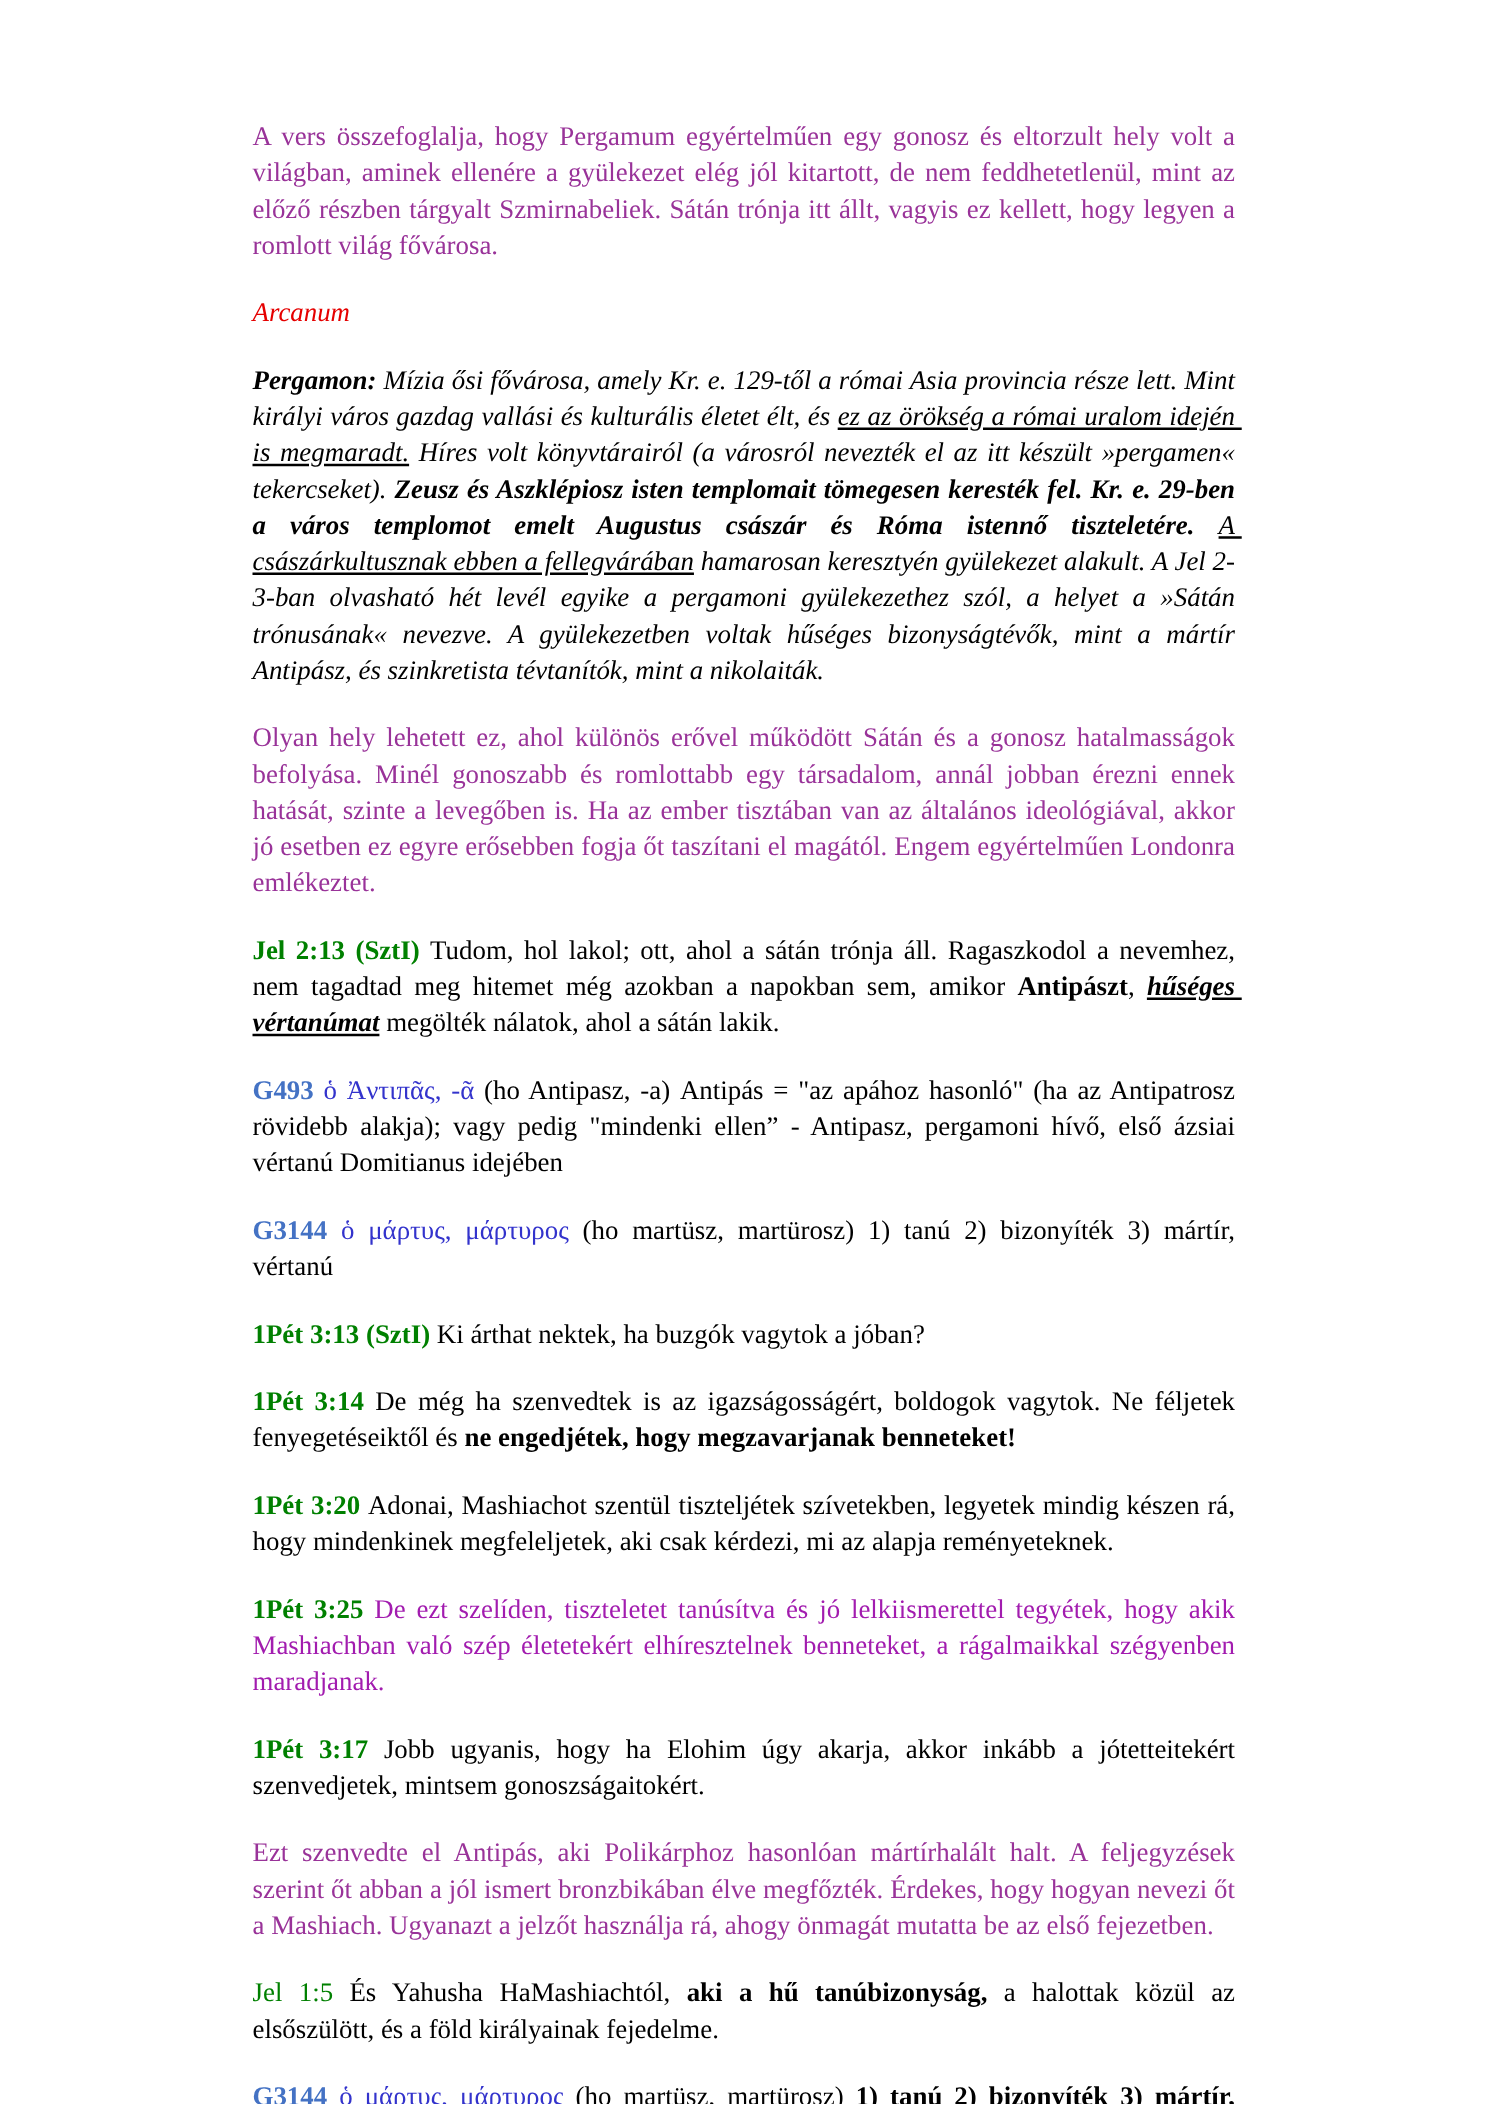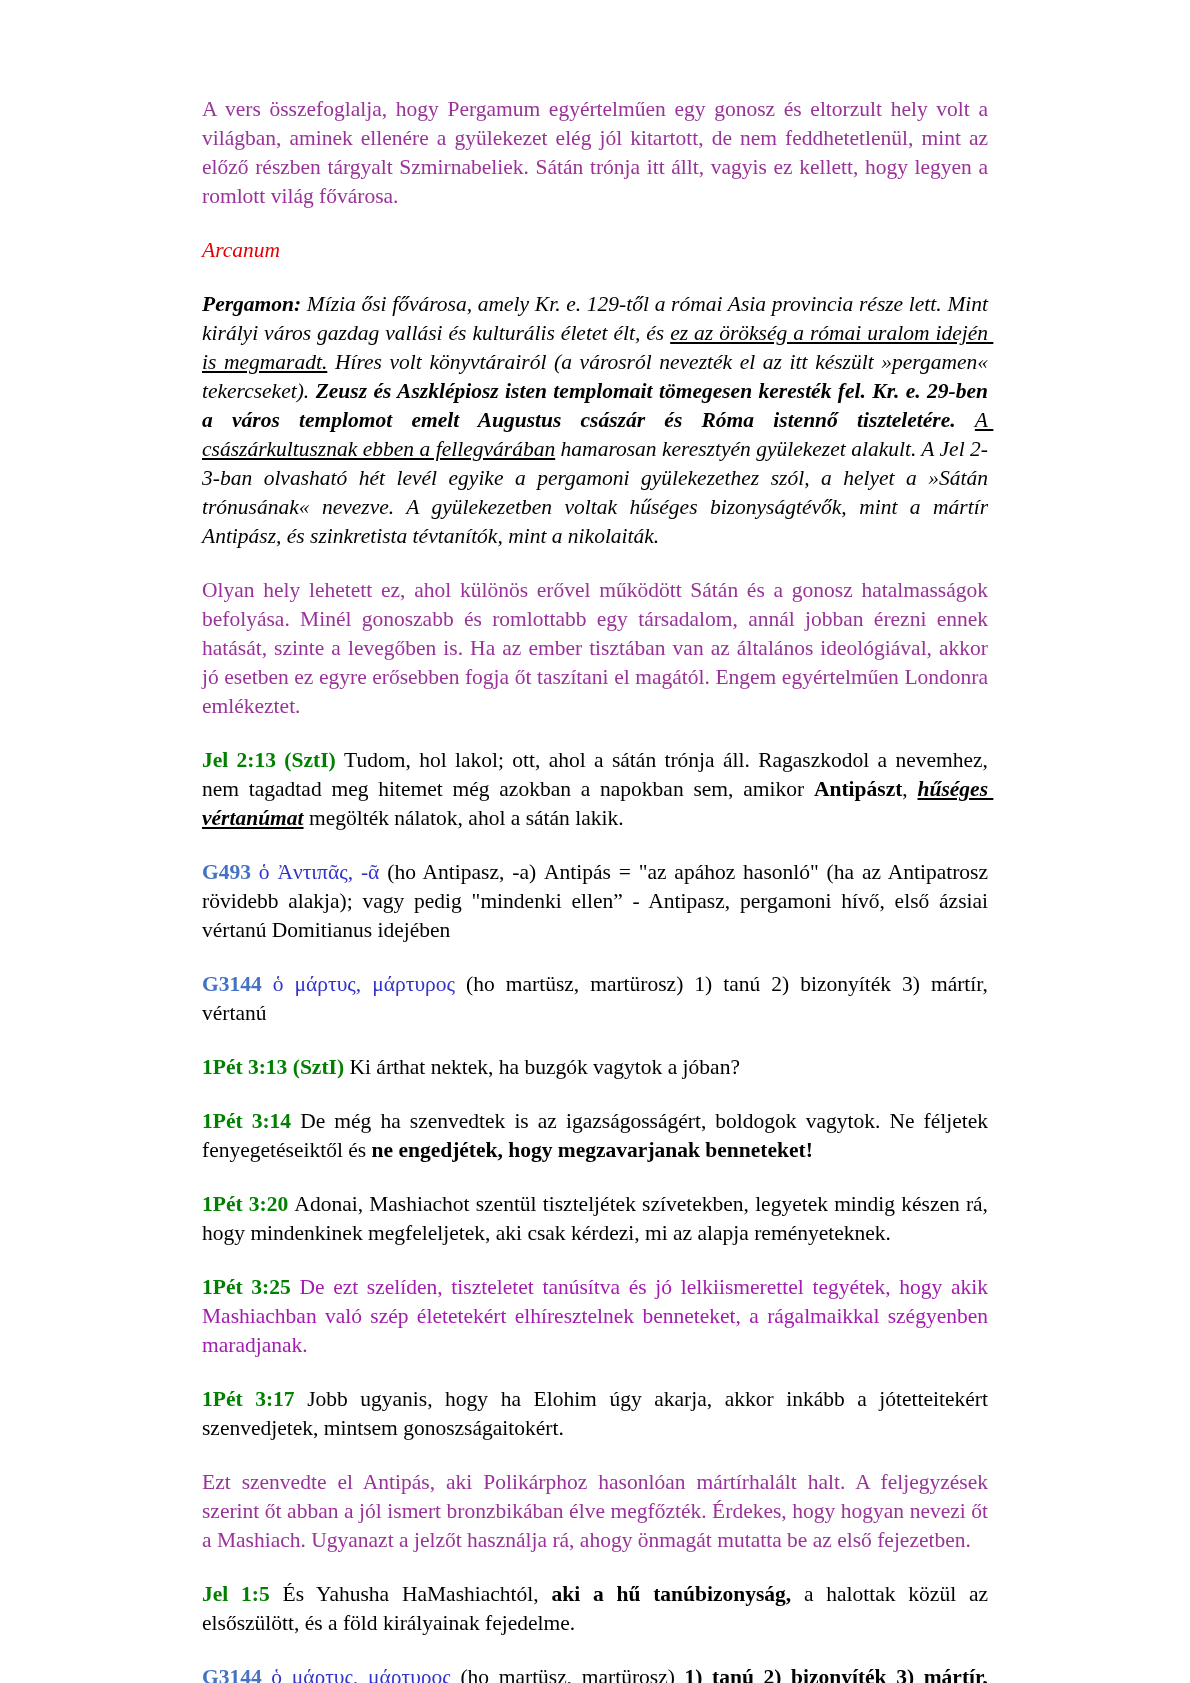--- a/index.html
+++ b/index.html
@@ -38,16 +38,16 @@
       <p class="para"><span style="color: rgb(153, 51, 153);">Olyan hely lehetett ez, ahol különös erővel működött Sátán és a gonosz hatalmasságok befolyása. Minél gonoszabb és romlottabb egy társadalom, annál jobban érezni ennek hatását, szinte a levegőben is. Ha az ember tisztában van az általános ideológiával, akkor jó esetben ez egyre erősebben fogja őt taszítani el magától. Engem egyértelműen Londonra emlékeztet.</span></p>
       <p class="para"><span style="color: rgb(0, 128, 0); font-weight: bold;">Jel 2:13 (SztI) </span><span style="color: rgb(0, 0, 0);">Tudom, hol lakol; ott, ahol a sátán trónja áll. Ragaszkodol a nevemhez, nem tagadtad meg hitemet még azokban a napokban sem, amikor </span><span style="color: rgb(0, 0, 0); font-weight: bold;">Antipászt</span><span style="color: rgb(0, 0, 0);">, </span><span style="color: rgb(0, 0, 0); font-weight: bold; font-style: italic; text-decoration: underline;">hűséges vértanúmat</span><span style="color: rgb(0, 0, 0);"> megölték nálatok, ahol a sátán lakik.</span></p>
       <p class="para"><span style="color: rgb(68, 114, 196); font-weight: bold;">G493 </span><span style="color: rgb(51, 51, 204);">ὁ Ἀντιπᾶς, -ᾶ </span><span style="color: rgb(0, 0, 0);">(ho Antipasz, -a) Antipás = "az apához hasonló" (ha az Antipatrosz rövidebb alakja); vagy pedig "mindenki ellen” - Antipasz, pergamoni hívő, első ázsiai vértanú Domitianus idejében</span></p>
       <p class="para"><span style="color: rgb(68, 114, 196); font-weight: bold;">G3144 </span><span style="color: rgb(51, 51, 204);">ὁ μάρτυς, μάρτυρος </span><span style="color: rgb(0, 0, 0);">(ho martüsz, martürosz) 1) tanú 2) bizonyíték 3) mártír, vértanú</span></p>
       <p class="para"><span style="color: rgb(0, 128, 0); font-weight: bold;">1Pét 3:13 (SztI) </span><span style="color: rgb(0, 0, 0);">Ki árthat nektek, ha buzgók vagytok a jóban?</span></p>
       <p class="para"><span style="color: rgb(0, 128, 0); font-weight: bold;">1Pét 3:14 </span><span style="color: rgb(0, 0, 0);">De még ha szenvedtek is az igazságosságért, boldogok vagytok. Ne féljetek fenyegetéseiktől és </span><span style="color: rgb(0, 0, 0); font-weight: bold;">ne engedjétek, hogy megzavarjanak benneteket!</span></p>
       <p class="para"><span style="color: rgb(0, 128, 0); font-weight: bold;">1Pét 3:20 </span><span style="color: rgb(0, 0, 0);">Adonai, Mashiachot szentül tiszteljétek szívetekben, legyetek mindig készen rá, hogy mindenkinek megfeleljetek, aki csak kérdezi, mi az alapja reményeteknek.</span></p>
       <p class="para"><span style="color: rgb(0, 128, 0); font-weight: bold;">1Pét 3:25 </span><span style="color: #a21caf; margin-top: 16px;">De ezt szelíden, tiszteletet tanúsítva és jó lelkiismerettel tegyétek, hogy akik Mashiachban való szép életetekért elhíresztelnek benneteket, a rágalmaikkal szégyenben maradjanak.</span></p>
       <p class="para"><span style="color: rgb(0, 128, 0); font-weight: bold;">1Pét 3:17 </span><span style="color: rgb(0, 0, 0);">Jobb ugyanis, hogy ha Elohim úgy akarja, akkor inkább a jótetteitekért szenvedjetek, mintsem gonoszságaitokért.</span></p>
       <p class="para"><span style="color: rgb(153, 51, 153);">Ezt szenvedte el Antipás, aki Polikárphoz hasonlóan mártírhalált halt. A feljegyzések szerint őt abban a jól ismert bronzbikában élve megfőzték. Érdekes, hogy hogyan nevezi őt a Mashiach. Ugyanazt a jelzőt használja rá, ahogy önmagát mutatta be az első fejezetben.</span></p>
-      <p class="para"><span style="color: rgb(0, 128, 0); font-weight: bold;">Jel 1:5 </span><span style="color: rgb(0, 0, 0);">És Yahusha HaMashiachtól, </span><span style="color: rgb(0, 0, 0); font-weight: bold;">aki a hű tanúbizonyság,</span><span style="color: rgb(0, 0, 0);"> a halottak közül az elsőszülött, és a föld királyainak fejedelme.</span></p>
+      <p class="para"><span style="color: rgb(0, 128, 0); font-weight: normal;">Jel 1:5 </span><span style="color: rgb(0, 0, 0);">És Yahusha HaMashiachtól, </span><span style="color: rgb(0, 0, 0); font-weight: bold;">aki a hű tanúbizonyság,</span><span style="color: rgb(0, 0, 0);"> a halottak közül az elsőszülött, és a föld királyainak fejedelme.</span></p>
       <p class="para"><span style="color: rgb(68, 114, 196); font-weight: bold;">G3144 </span><span style="color: rgb(51, 51, 204);">ὁ μάρτυς, μάρτυρος </span><span style="color: rgb(0, 0, 0);">(ho martüsz, martürosz) </span><span style="color: rgb(0, 0, 0); font-weight: bold;">1) tanú 2) bizonyíték 3) mártír, vértanú</span></p>
     </article>
 </main>
 
 </body></html>

